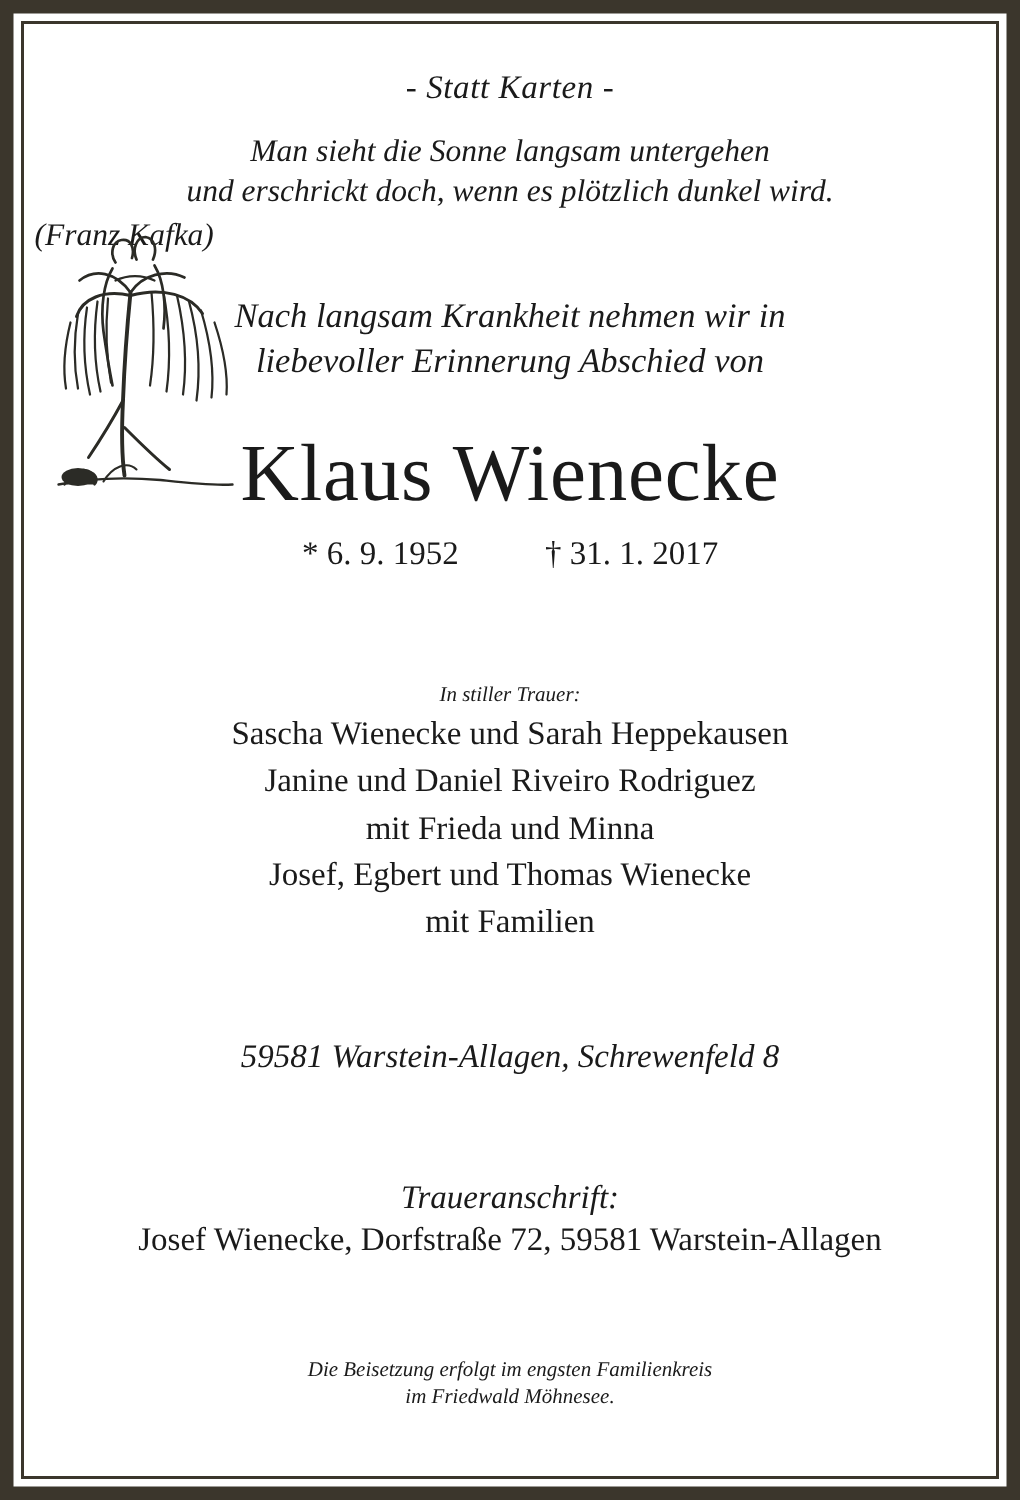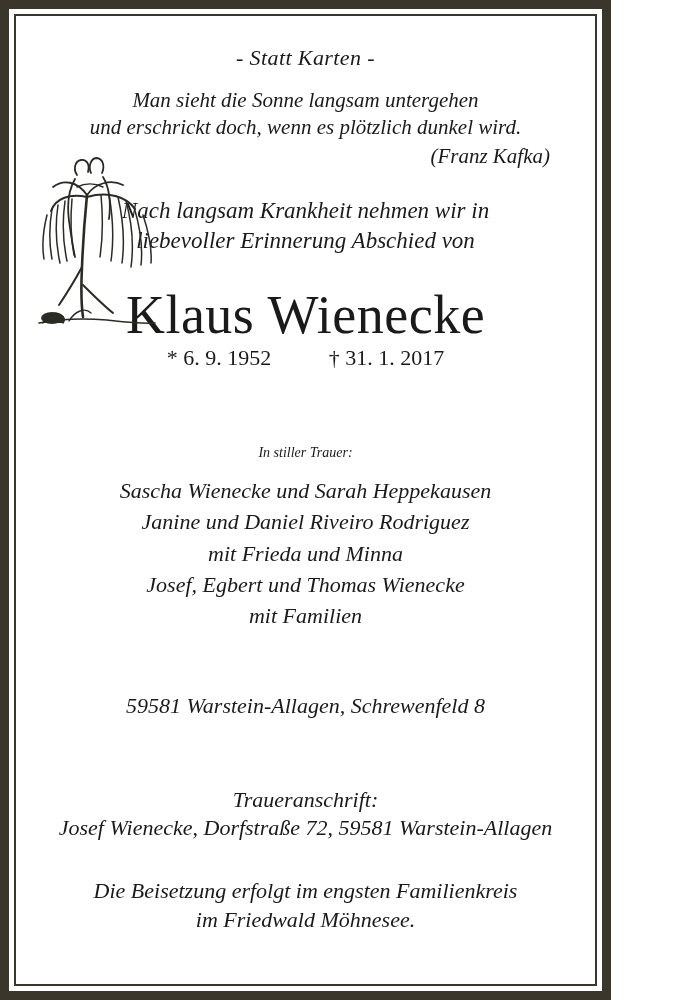--- a/index.html
+++ b/index.html
@@ -9,21 +9,21 @@
   }
   body {
     width: 680px;
     height: 1000px;
     font-family: "Liberation Serif", serif;
     color: #1a1a1a;
     overflow: hidden;
   }
   .obituary {
     position: relative;
-    width: 611px;
+    width: 680px;
     height: 1000px;
     box-sizing: border-box;
     background: #ffffff;
     border: 9px solid #3b362c;
     padding: 0;
   }
   .inner-frame {
     position: absolute;
     inset: 5px;
     border: 2px solid #3b362c;
@@ -52,78 +52,76 @@
   .quote {
     margin-top: 16px;
     font-style: italic;
     font-size: 21px;
     line-height: 1.28;
   }
   .quote-attrib {
     font-style: italic;
     font-size: 21px;
     display: block;
-    text-align: right;
+    text-align: left;
     padding-right: 38px;
     margin-top: 2px;
   }
 
   .intro {
     margin-top: 26px;
     font-style: italic;
     font-size: 23px;
     line-height: 1.3;
   }
 
   .name {
     margin-top: 32px;
     font-size: 54px;
     letter-spacing: 0.5px;
     line-height: 1.05;
   }
 
   .dates {
-    margin-top: 1px;
+    margin-top: 12px;
     font-size: 22px;
   }
   .dates .birth { margin-right: 52px; }
 
   .mourning-head {
     margin-top: 74px;
     font-style: italic;
     font-size: 14px;
   }
   .mourners {
-    margin-top: 14px;
-    font-style: italic;
+    margin-top: 1px;
     font-size: 22px;
     line-height: 1.42;
   }
 
   .address {
     margin-top: 62px;
     font-style: italic;
     font-size: 22px;
   }
 
   .funeral-addr-head {
     margin-top: 68px;
     font-style: italic;
     font-size: 22px;
   }
   .funeral-addr {
     margin-top: 2px;
-    font-style: italic;
     font-size: 22px;
   }
 
   .closing {
-    margin-top: 36px;
-    font-style: italic;
-    font-size: 22px;
+    margin-top: 66px;
+    font-style: italic;
+    font-size: 14px;
     line-height: 1.3;
   }
 
   .willow {
     position: absolute;
     left: 16px;
     top: 126px;
     width: 150px;
     height: 210px;
   }

